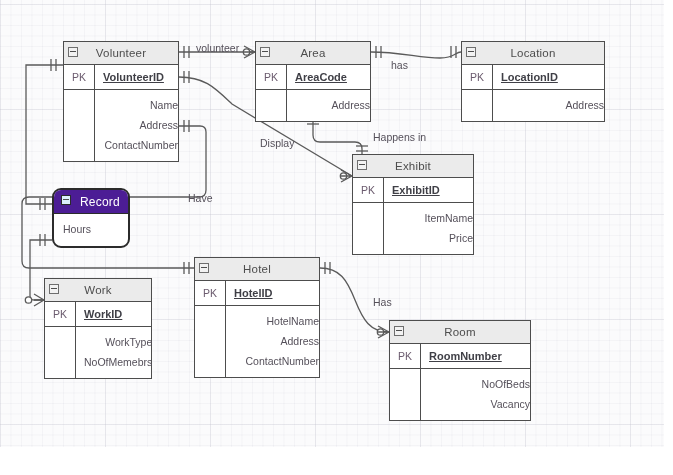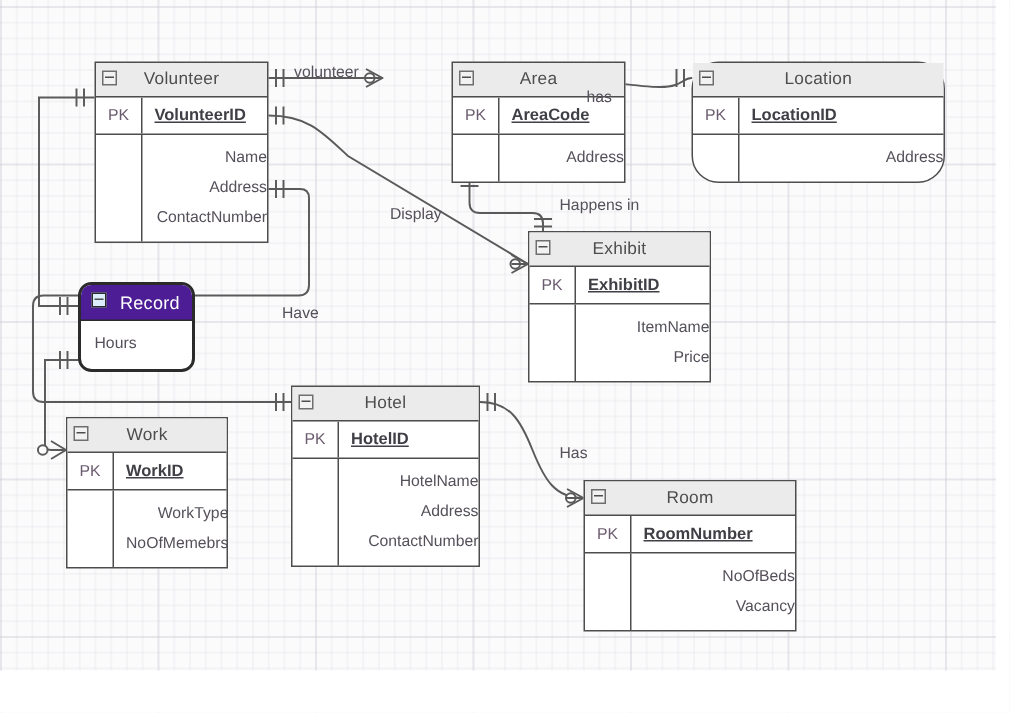--- a/index.html
+++ b/index.html
@@ -254,21 +254,21 @@
         <circle cx="380.5" cy="332" r="3.2" fill="#ffffff"></circle>
         <path d="M 389,332 L 378,326 M 389,332 L 378,332 M 389,332 L 378,338"></path>
       </g>
     </g>
   </svg>
 
   <div class="rel-label" style="left:196px; top:42px;">volunteer</div>
   <div class="rel-label" style="left:391px; top:59px;">has</div>
   <div class="rel-label" style="left:373px; top:131px;">Happens in</div>
   <div class="rel-label" style="left:248px; top:137px;margin-left:12px;">Display</div>
-  <div class="rel-label" style="left:188px; top:203px;text-align:center;">Have</div>
+  <div class="rel-label" style="left:188px; top:192px;text-align:center;">Have</div>
   <div class="rel-label" style="left:373px; top:296px;">Has</div>
 
   <div class="entity" style="left:63px; top:41px; width:116px;">
     <div class="hdr">
       <span class="collapse"></span>
       <span>Volunteer</span>
     </div>
     <div class="pkrow">
       <div class="keycell">PK</div>
       <div class="pkname">VolunteerID</div>
@@ -276,38 +276,38 @@
     <div class="attrs">
       <div class="keycell"></div>
       <div class="attrlist">
         <div class="attr">Name</div>
         <div class="attr">Address</div>
         <div class="attr">ContactNumber</div>
       </div>
     </div>
   </div>
 
-  <div class="entity" style="left:255px; top:41px; width:116px;margin-left:46px;">
+  <div class="entity" style="left:255px; top:41px; width:116px;">
     <div class="hdr">
       <span class="collapse"></span>
       <span>Area</span>
     </div>
     <div class="pkrow">
       <div class="keycell">PK</div>
       <div class="pkname">AreaCode</div>
     </div>
     <div class="attrs">
       <div class="keycell"></div>
       <div class="attrlist">
         <div class="attr">Address</div>
       </div>
     </div>
   </div>
 
-  <div class="entity" style="left:461px; top:41px; width:169px;border-radius:18px;">
+  <div class="entity" style="left:461px; top:41px; width:144px;">
     <div class="hdr">
       <span class="collapse"></span>
       <span>Location</span>
     </div>
     <div class="pkrow">
       <div class="keycell">PK</div>
       <div class="pkname">LocationID</div>
     </div>
     <div class="attrs">
       <div class="keycell"></div>

